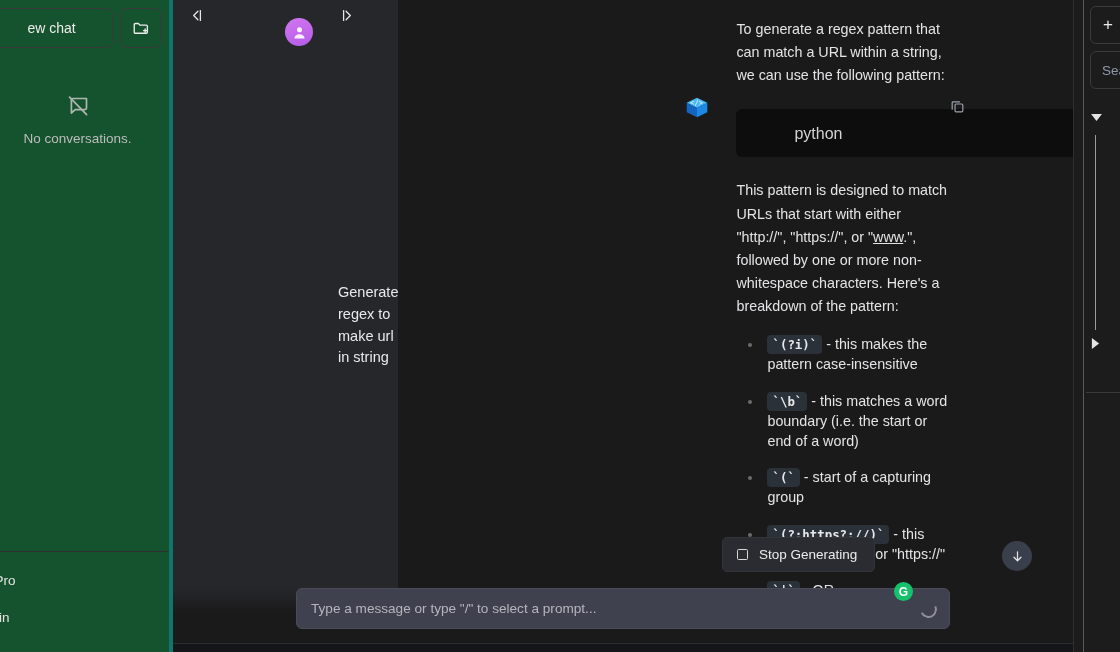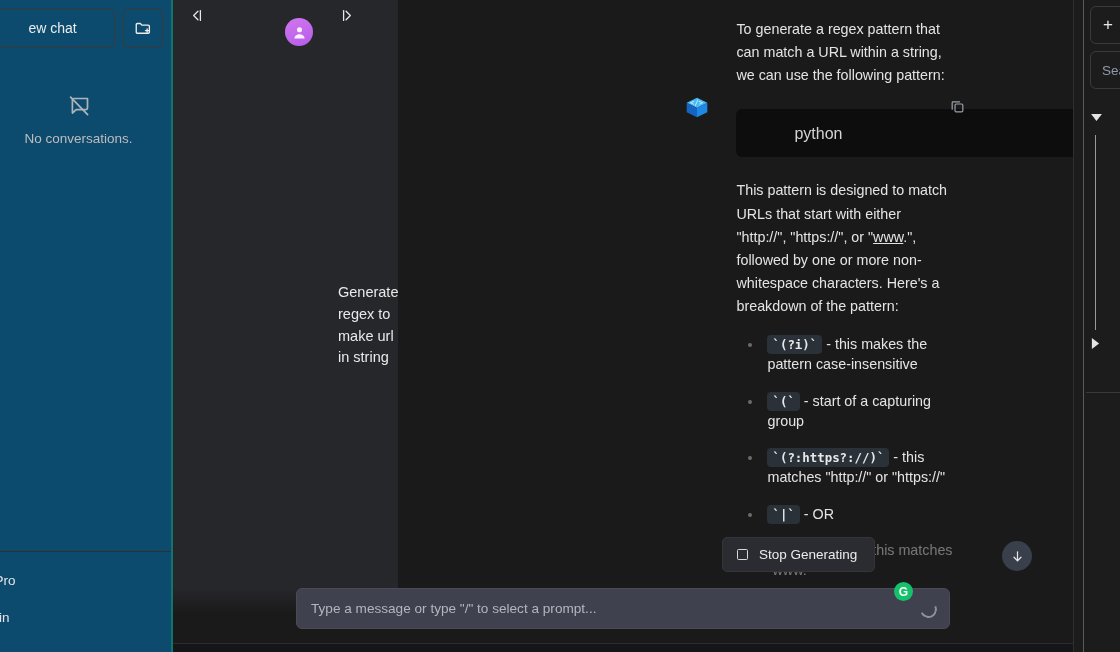--- a/index.html
+++ b/index.html
@@ -13,22 +13,22 @@
     position: relative;
     width: 1120px; height: 652px;
     display: flex;
     background: #1a1a1a;
   }
 
   
   .sidebar {
     width: 173px;
     flex: 0 0 173px;
-    background: #0c4a6e;
-    border-right: 2px solid #0f766e;
+    background: #14532d;
+    border-right: 4px solid #0f766e;
     display: flex;
     flex-direction: column;
     position: relative;
     overflow: hidden;
   }
   .sb-top {
     display: flex;
     gap: 8px;
     padding: 8px 8px 8px 0;
     margin-left: -56px;
@@ -481,20 +481,21 @@
                 </svg>
               </span>
             </span>
           </div>
         </div>
 
         <p class="para2"><span>This pattern is designed to match URLs that start with either "http://", "https://", or "</span><span class="ulink">www</span><span>.", followed by one or more non-whitespace characters. Here's a breakdown of the pattern:</span></p>
 
         <ul class="breakdown">
           <li><code class="inline">`(?i)`</code><span> - this makes the pattern case-insensitive</span></li>
+          <li><code class="inline">`\b`</code><span> - this matches a word boundary (i.e. the start or end of a word)</span></li>
           <li><code class="inline">`(`</code><span> - start of a capturing group</span></li>
           <li><code class="inline">`(?:https?://)`</code><span> - this matches "http://" or "https://"</span></li>
           <li><code class="inline">`|`</code><span> - OR</span></li>
           <li class="fading"><code class="inline">`(?:www\.)`</code><span> - this matches "www.</span></li>
         </ul>
       </div>
     </section>
 
     <div class="stop-gen">
       <span class="stop-square"></span>

